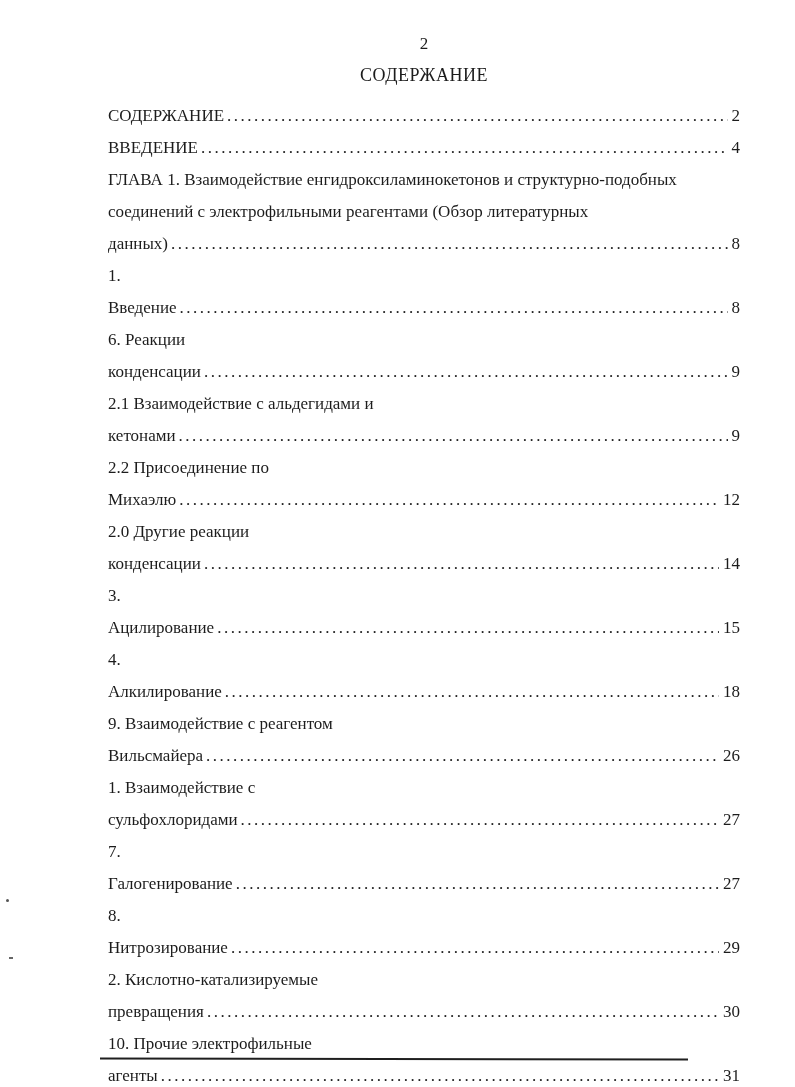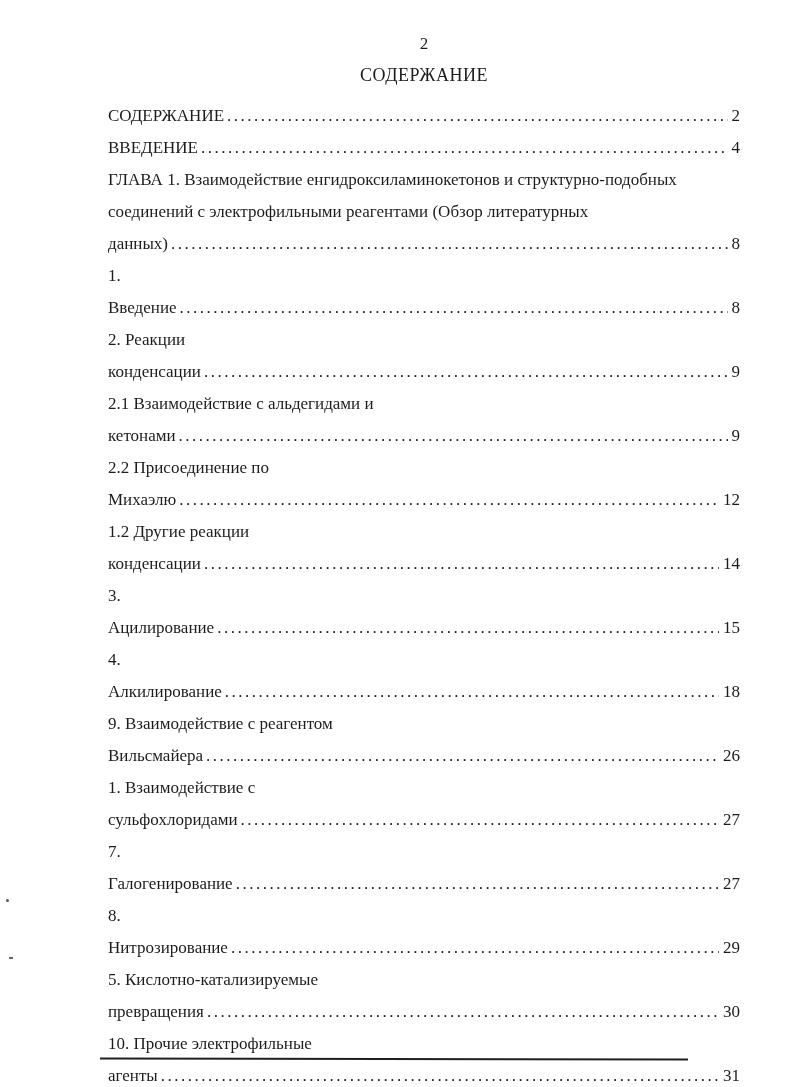--- a/index.html
+++ b/index.html
@@ -104,36 +104,36 @@
     <span class="ewrap"><span class="etext">ГЛАВА 1. Взаимодействие енгидроксиламинокетонов и структурно-подобных соединений с электрофильными реагентами (Обзор литературных данных)</span><span class="dots">....................................................................................................................................................................................................................................................................</span></span>
     <span class="epage">8</span>
   </div>
 
   <div class="entry">
     <span class="ewrap"><span class="etext">1. Введение</span><span class="dots">....................................................................................................................................................................................................................................................................</span></span>
     <span class="epage">8</span>
   </div>
 
   <div class="entry">
-    <span class="ewrap"><span class="etext">2. Реакции конденсации</span><span class="dots">....................................................................................................................................................................................................................................................................</span></span>
+    <span class="ewrap"><span class="etext">6. Реакции конденсации</span><span class="dots">....................................................................................................................................................................................................................................................................</span></span>
     <span class="epage">9</span>
   </div>
 
   <div class="entry">
     <span class="ewrap"><span class="etext">2.1 Взаимодействие с альдегидами и кетонами</span><span class="dots">....................................................................................................................................................................................................................................................................</span></span>
     <span class="epage">9</span>
   </div>
 
   <div class="entry">
     <span class="ewrap"><span class="etext">2.2 Присоединение по Михаэлю</span><span class="dots">....................................................................................................................................................................................................................................................................</span></span>
     <span class="epage">12</span>
   </div>
 
   <div class="entry">
-    <span class="ewrap"><span class="etext">1.2 Другие реакции конденсации</span><span class="dots">....................................................................................................................................................................................................................................................................</span></span>
+    <span class="ewrap"><span class="etext">2.0 Другие реакции конденсации</span><span class="dots">....................................................................................................................................................................................................................................................................</span></span>
     <span class="epage">14</span>
   </div>
 
   <div class="entry">
     <span class="ewrap"><span class="etext">3. Ацилирование</span><span class="dots">....................................................................................................................................................................................................................................................................</span></span>
     <span class="epage">15</span>
   </div>
 
   <div class="entry">
     <span class="ewrap"><span class="etext">4. Алкилирование</span><span class="dots">....................................................................................................................................................................................................................................................................</span></span>
@@ -154,21 +154,21 @@
     <span class="ewrap"><span class="etext">7. Галогенирование</span><span class="dots">....................................................................................................................................................................................................................................................................</span></span>
     <span class="epage">27</span>
   </div>
 
   <div class="entry">
     <span class="ewrap"><span class="etext">8. Нитрозирование</span><span class="dots">....................................................................................................................................................................................................................................................................</span></span>
     <span class="epage">29</span>
   </div>
 
   <div class="entry">
-    <span class="ewrap"><span class="etext">5. Кислотно-катализируемые превращения</span><span class="dots">....................................................................................................................................................................................................................................................................</span></span>
+    <span class="ewrap"><span class="etext">2. Кислотно-катализируемые превращения</span><span class="dots">....................................................................................................................................................................................................................................................................</span></span>
     <span class="epage">30</span>
   </div>
 
   <div class="entry">
     <span class="ewrap"><span class="etext">10. Прочие электрофильные агенты</span><span class="dots">....................................................................................................................................................................................................................................................................</span></span>
     <span class="epage">31</span>
   </div>
 
 </div>
   </div>

